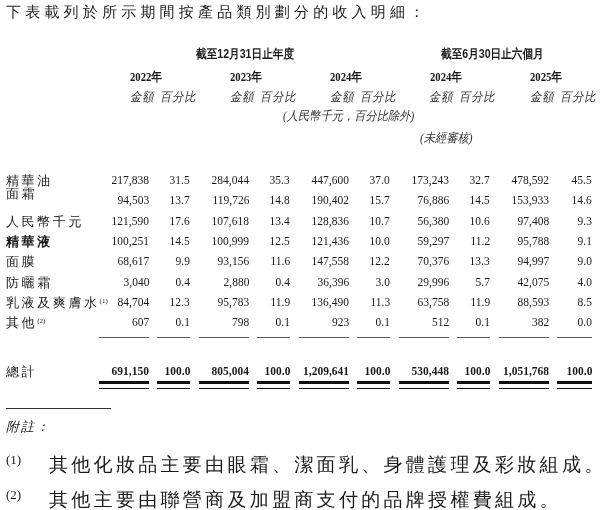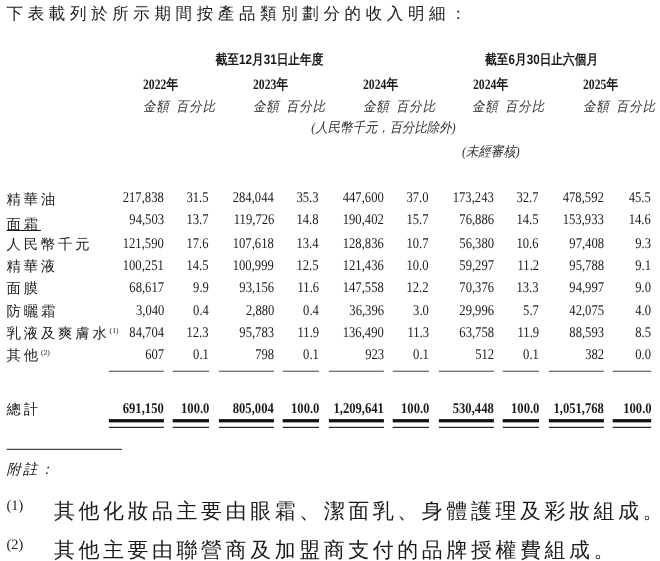--- a/index.html
+++ b/index.html
@@ -56,21 +56,21 @@
     <div class="abs num" style="right:451px;top:172px;">217,838</div>
     <div class="abs num" style="right:410px;top:172px;">31.5</div>
     <div class="abs num" style="right:351px;top:172px;">284,044</div>
     <div class="abs num" style="right:310px;top:172px;">35.3</div>
     <div class="abs num" style="right:251px;top:172px;">447,600</div>
     <div class="abs num" style="right:210px;top:172px;">37.0</div>
     <div class="abs num" style="right:151px;top:172px;">173,243</div>
     <div class="abs num" style="right:110px;top:172px;">32.7</div>
     <div class="abs num" style="right:51px;top:172px;">478,592</div>
     <div class="abs num" style="right:8px;top:172px;">45.5</div>
-    <div class="abs lbl" style="top:195px;text-decoration:underline;"><span>面霜</span><sup></sup></div>
+    <div class="abs lbl" style="top:185px;"><span>面霜</span><sup></sup></div>
     <div class="abs num" style="right:451px;top:192.3px;">94,503</div>
     <div class="abs num" style="right:410px;top:192.3px;">13.7</div>
     <div class="abs num" style="right:351px;top:192.3px;">119,726</div>
     <div class="abs num" style="right:310px;top:192.3px;">14.8</div>
     <div class="abs num" style="right:251px;top:192.3px;">190,402</div>
     <div class="abs num" style="right:210px;top:192.3px;">15.7</div>
     <div class="abs num" style="right:151px;top:192.3px;">76,886</div>
     <div class="abs num" style="right:110px;top:192.3px;">14.5</div>
     <div class="abs num" style="right:51px;top:192.3px;">153,933</div>
     <div class="abs num" style="right:8px;top:192.3px;">14.6</div>
@@ -78,21 +78,21 @@
     <div class="abs num" style="right:451px;top:212.6px;">121,590</div>
     <div class="abs num" style="right:410px;top:212.6px;">17.6</div>
     <div class="abs num" style="right:351px;top:212.6px;">107,618</div>
     <div class="abs num" style="right:310px;top:212.6px;">13.4</div>
     <div class="abs num" style="right:251px;top:212.6px;">128,836</div>
     <div class="abs num" style="right:210px;top:212.6px;">10.7</div>
     <div class="abs num" style="right:151px;top:212.6px;">56,380</div>
     <div class="abs num" style="right:110px;top:212.6px;">10.6</div>
     <div class="abs num" style="right:51px;top:212.6px;">97,408</div>
     <div class="abs num" style="right:8px;top:212.6px;">9.3</div>
-    <div class="abs lbl" style="top:232.9px;"><span>精華液</span><sup></sup></div>
+    <div class="abs lbl" style="top:232.9px;font-weight:bold;"><span>精華液</span><sup></sup></div>
     <div class="abs num" style="right:451px;top:232.9px;">100,251</div>
     <div class="abs num" style="right:410px;top:232.9px;">14.5</div>
     <div class="abs num" style="right:351px;top:232.9px;">100,999</div>
     <div class="abs num" style="right:310px;top:232.9px;">12.5</div>
     <div class="abs num" style="right:251px;top:232.9px;">121,436</div>
     <div class="abs num" style="right:210px;top:232.9px;">10.0</div>
     <div class="abs num" style="right:151px;top:232.9px;">59,297</div>
     <div class="abs num" style="right:110px;top:232.9px;">11.2</div>
     <div class="abs num" style="right:51px;top:232.9px;">95,788</div>
     <div class="abs num" style="right:8px;top:232.9px;">9.1</div>

